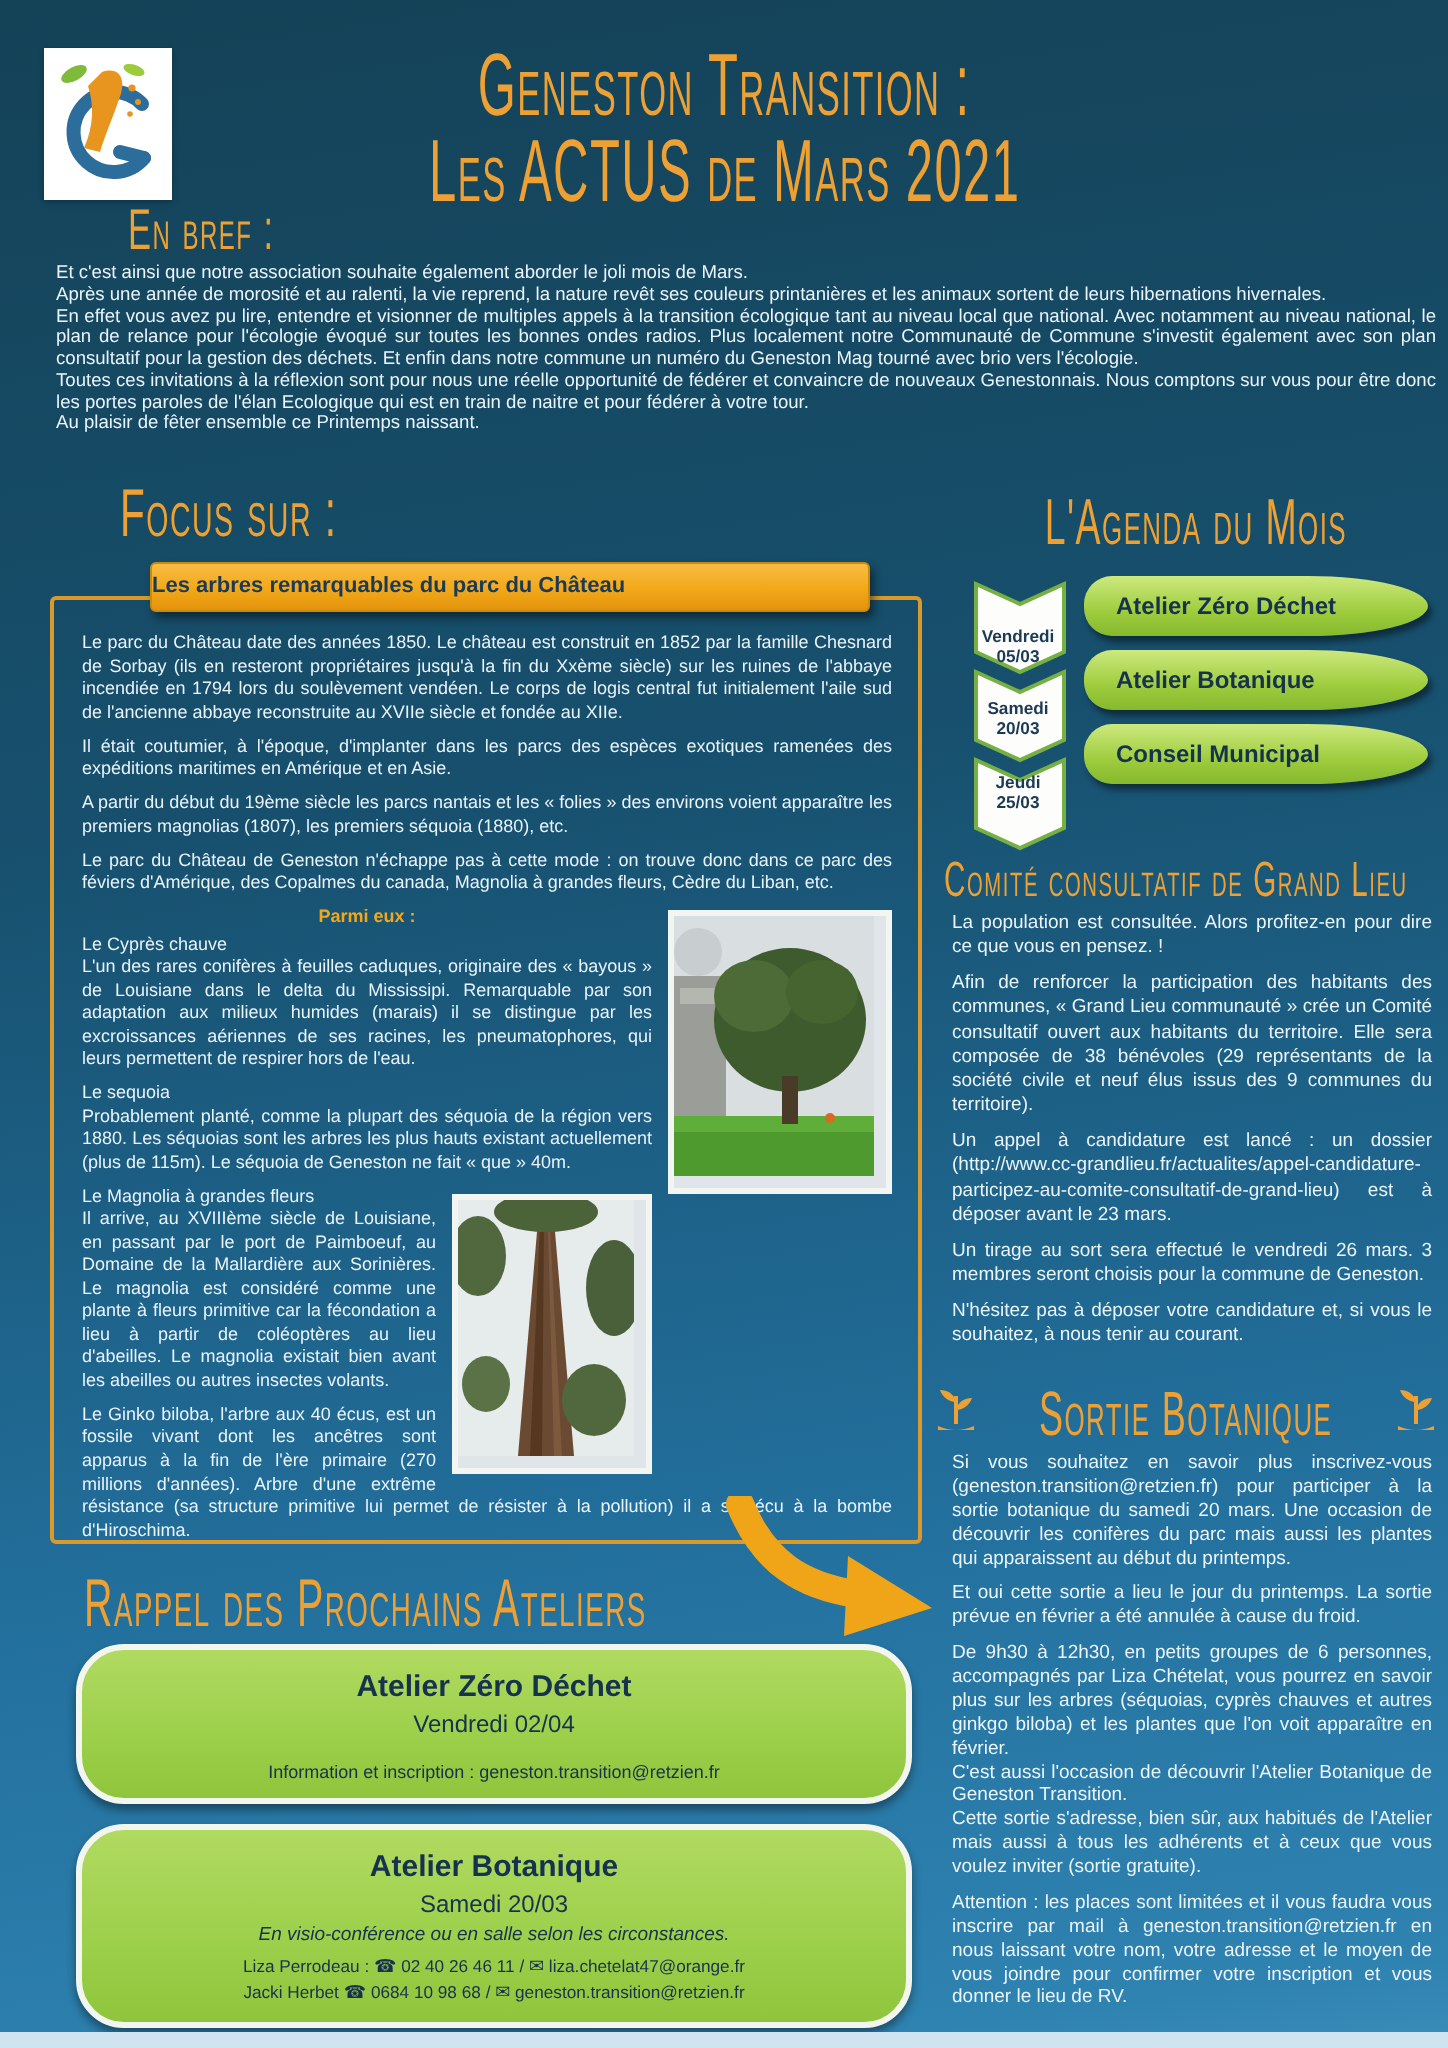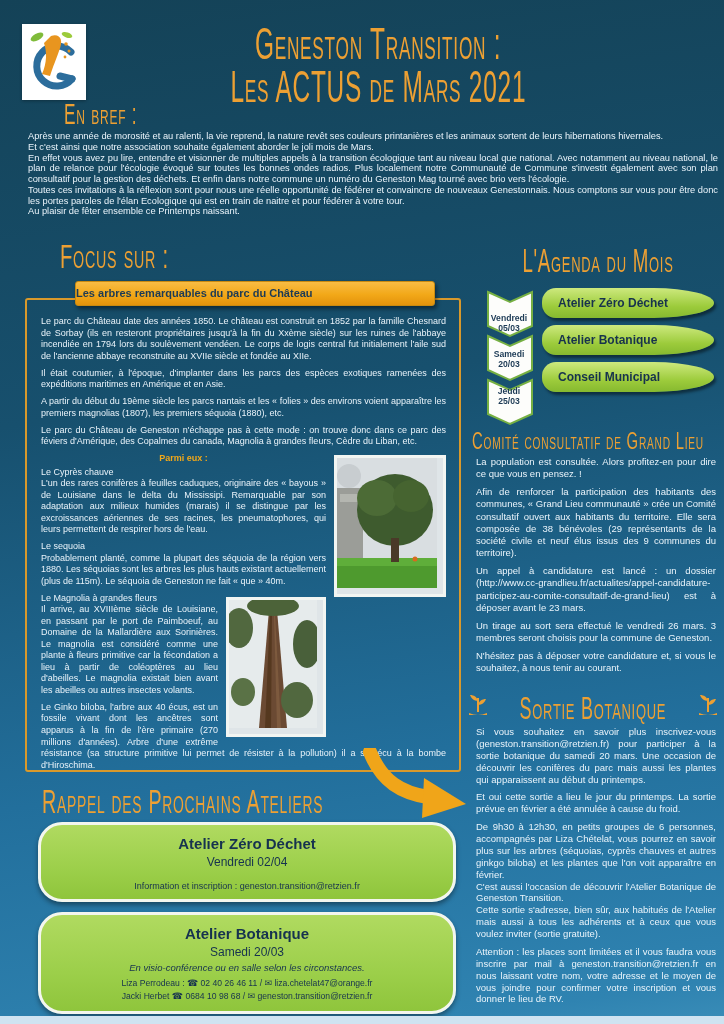--- a/index.html
+++ b/index.html
@@ -85,21 +85,21 @@
   .gb-title{font-weight:bold;font-size:15px;margin:2px 0 3px 0;}
   .gb-date{font-size:12px;margin:0 0 3px 0;}
   .gb-note{font-size:9.5px;font-style:italic;margin:0 0 4px 0;}
   .gb-info{font-size:9px;margin:12px;}
   .gb-info-label{font-size:10px;margin:2px 0 1px 0;}
   .gb-contact{font-size:8.6px;margin:0;line-height:1.35;}
   .icon-glyph{font-size:9px;}
 
   #footer-strip{left:0;bottom:0;width:724px;height:8px;background:#CFE3F1;}
   #logo-box{left:22px;top:24px;width:64px;height:76px;background:#fff;box-shadow:0 1px 3px rgba(0,0,0,0.3);}
-  #title-wrap{left:168px;top:16px;width:420px;text-align:center;}
+  #title-wrap{left:152px;top:16px;width:420px;text-align:center;}
 </style>
 </head>
 <body>
 
 <div id="logo-box" class="abs">
   <svg width="64" height="76" viewBox="0 0 64 76">
     <path d="M49,28 A20,20 0 1 0 50,55" fill="none" stroke="#2C6D9C" stroke-width="7" stroke-linecap="round"></path>
     <path d="M50,55 L38,52" fill="none" stroke="#2C6D9C" stroke-width="7" stroke-linecap="round"></path>
     <path d="M29,12 C38,9 42,16 37,27 C34,36 31,42 28,52 L20,50 C25,39 25,28 22,19 Z" fill="#E8951F"></path>
     <ellipse cx="15" cy="13" rx="7" ry="3.4" fill="#7FBB3A" transform="rotate(-28 15 13)"></ellipse>
@@ -112,22 +112,22 @@
 
 <div id="title-wrap" class="abs">
   <span class="hand hand-center h-title">Geneston Transition :</span><br>
   <span class="hand hand-center h-title">Les ACTUS de Mars 2021</span>
 </div>
 
 <div class="abs" style="left:64px;top:98px;">
   <span class="hand hand-left h-enbref">En bref :</span>
 </div>
 <div id="en-bref-text" class="abs body-text">
+  <p>Et c'est ainsi que notre association souhaite également aborder le joli mois de Mars.</p>
   <p>Après une année de morosité et au ralenti, la vie reprend, la nature revêt ses couleurs printanières et les animaux sortent de leurs hibernations hivernales.</p>
-  <p>Et c'est ainsi que notre association souhaite également aborder le joli mois de Mars.</p>
   <p>En effet vous avez pu lire, entendre et visionner de multiples appels à la transition écologique tant au niveau local que national. Avec notamment au niveau national, le plan de relance pour l'écologie évoqué sur toutes les bonnes ondes radios. Plus localement notre Communauté de Commune s'investit également avec son plan consultatif pour la gestion des déchets. Et enfin dans notre commune un numéro du Geneston Mag tourné avec brio vers l'écologie.</p>
   <p>Toutes ces invitations à la réflexion sont pour nous une réelle opportunité de fédérer et convaincre de nouveaux Genestonnais. Nous comptons sur vous pour être donc les portes paroles de l'élan Ecologique qui est en train de naitre et pour fédérer à votre tour.</p>
   <p>Au plaisir de fêter ensemble ce Printemps naissant.</p>
 </div>
 
 <div class="abs" style="left:60px;top:238px;">
   <span class="hand hand-left h-focus">Focus sur :</span>
 </div>
 
 <div id="focus-box" class="abs">

